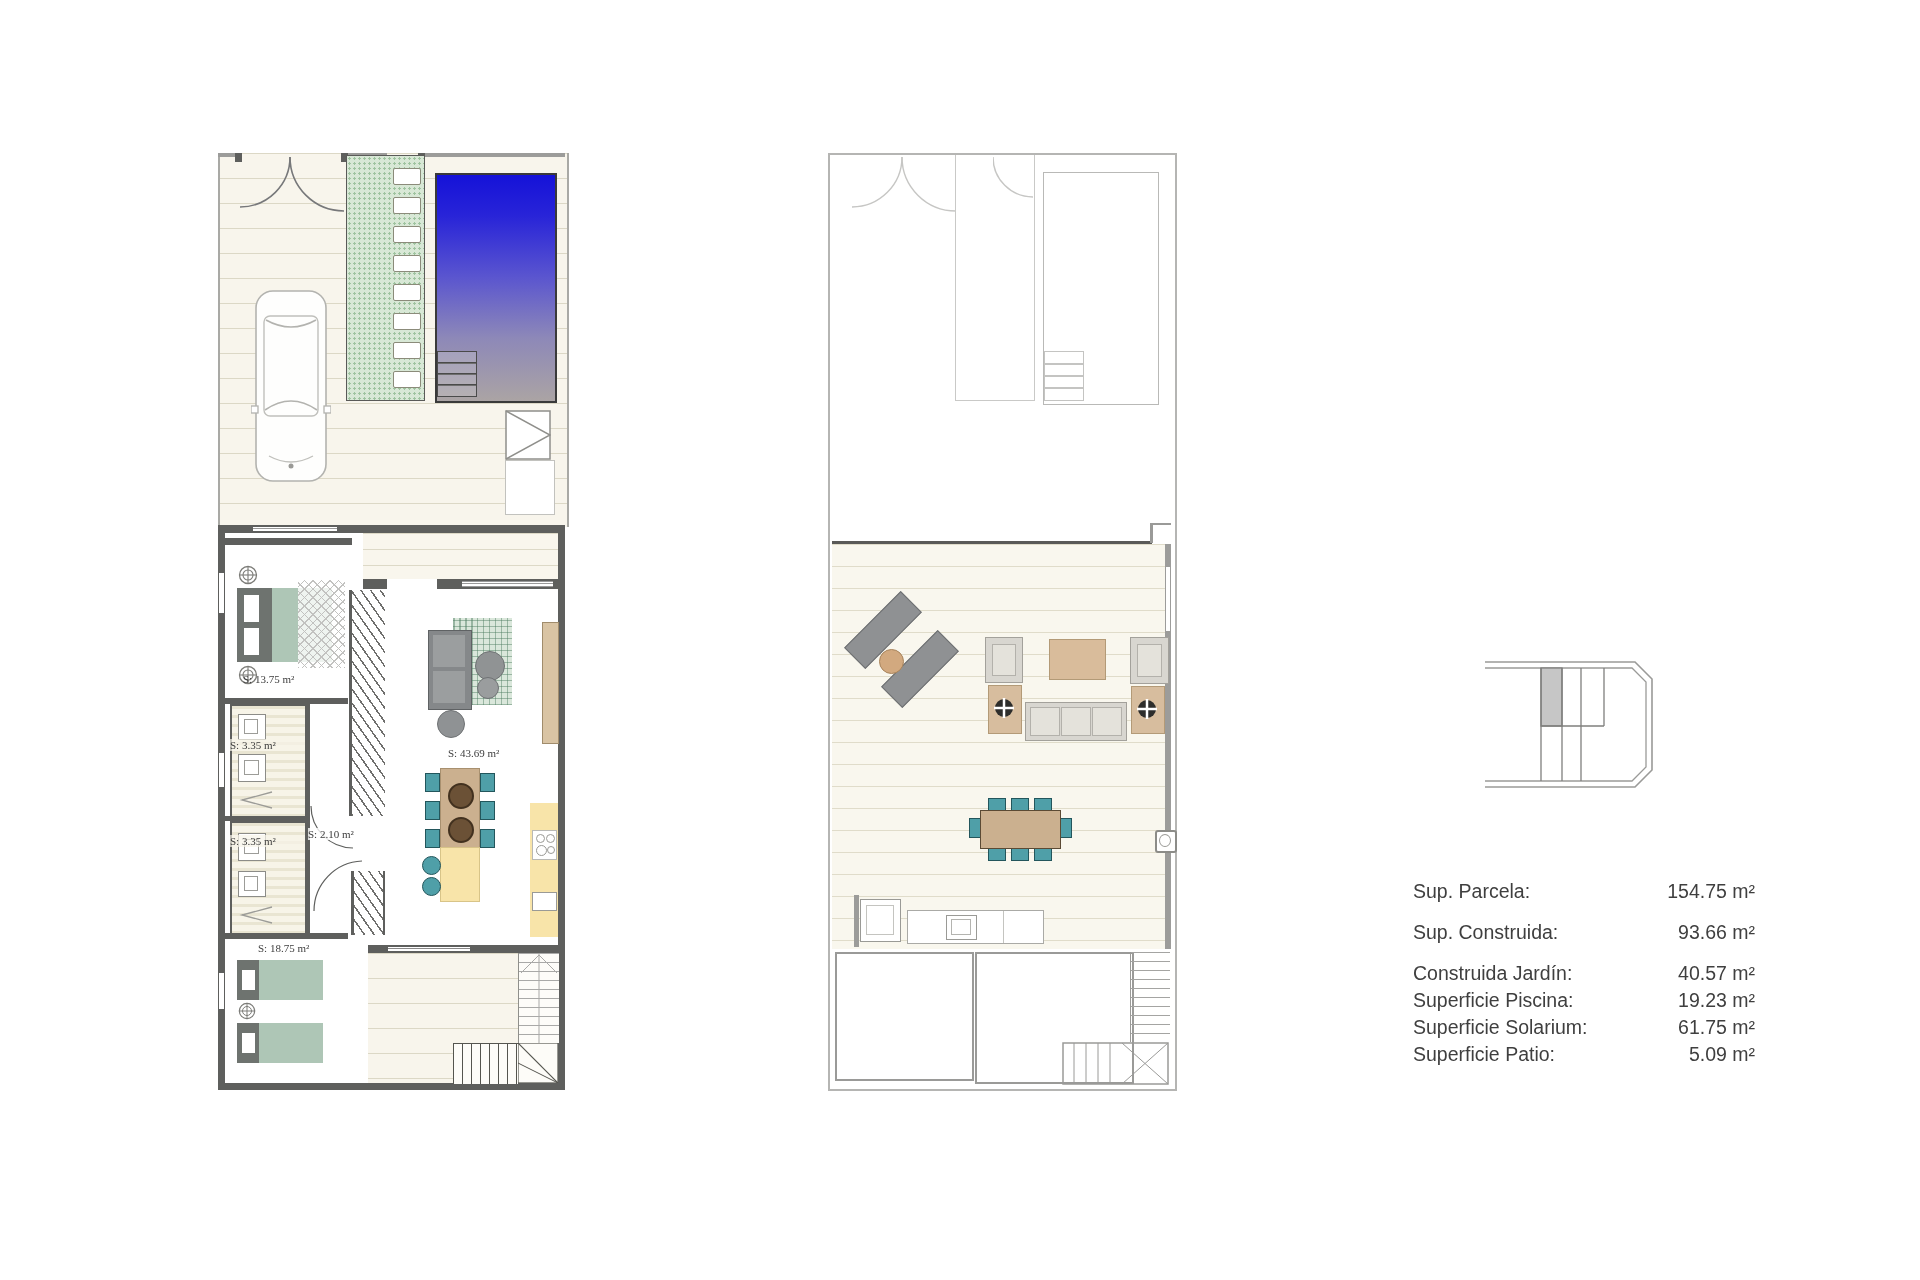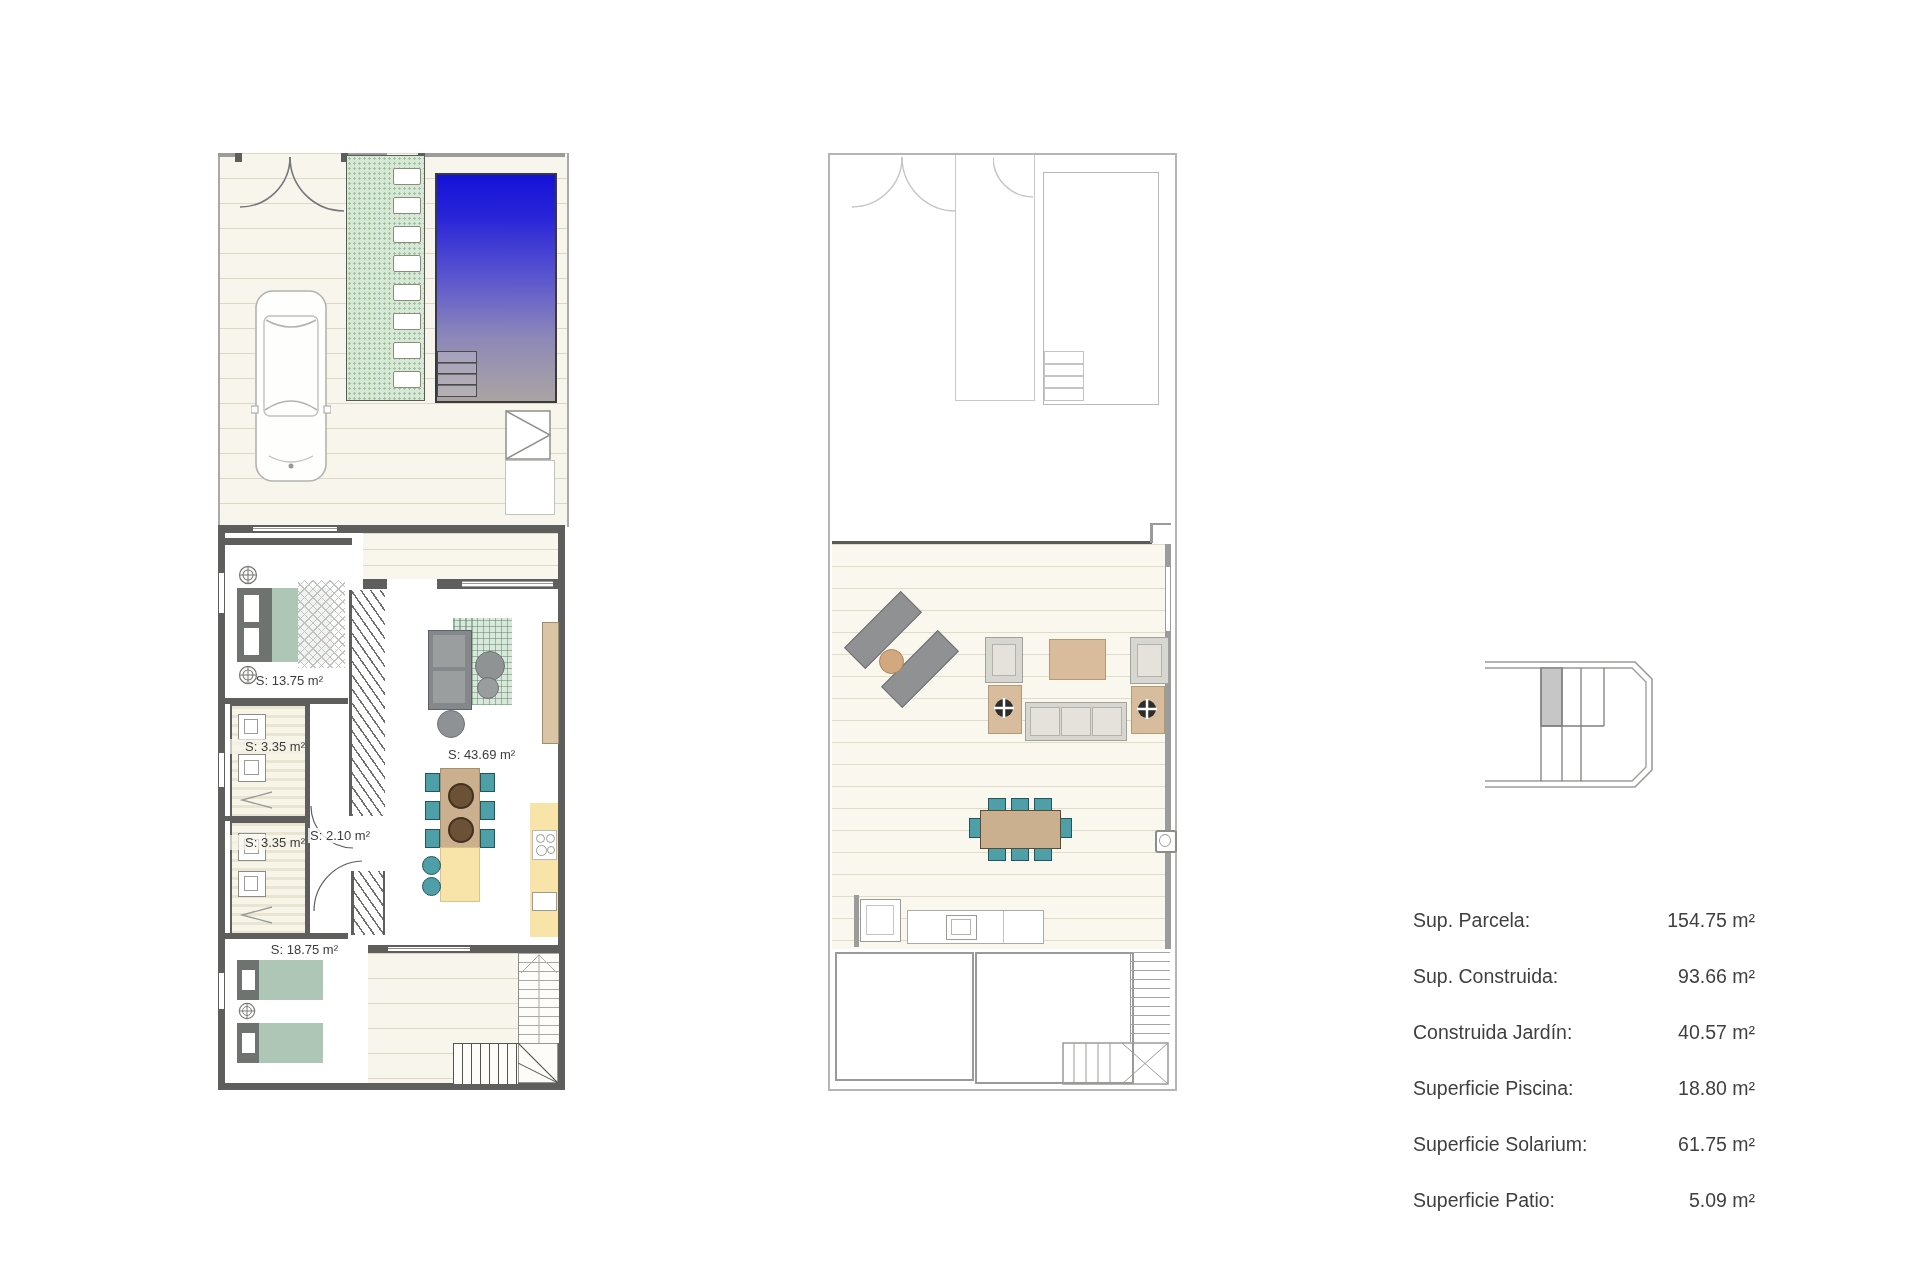--- a/index.html
+++ b/index.html
@@ -22,24 +22,24 @@
   .dots{background-color:#d8e8d6;border:1px solid #5a5a58;
         background-image:radial-gradient(#9ec39f 1px,transparent 1.3px);background-size:5px 5px;}
   .rug{background-color:#dae7db;
         background-image:repeating-linear-gradient(0deg,rgba(74,122,94,.45) 0,rgba(74,122,94,.45) 1.5px,transparent 1.5px,transparent 6px),
                          repeating-linear-gradient(90deg,rgba(74,122,94,.45) 0,rgba(74,122,94,.45) 1.5px,transparent 1.5px,transparent 6px);}
   .crosshatch{background-color:rgba(255,255,255,.8);
         background-image:repeating-linear-gradient(45deg,#c2c2c0 0,#c2c2c0 1px,transparent 1px,transparent 6px),
                          repeating-linear-gradient(-45deg,#c2c2c0 0,#c2c2c0 1px,transparent 1px,transparent 6px);}
   .wall{background:#5e5f5d;}
   .gwall{background:#9c9c9a;}
-  .room-label{font-size:13px;color:#3c3c3c;white-space:nowrap;text-align:right;}
+  .room-label{font-size:11px;color:#3c3c3c;white-space:nowrap;text-align:left;font-family:Liberation Serif, serif;}
   
   .legend{width:342px;color:#3f3f3f;font-size:19.5px;}
-  .legend-row{display:flex;justify-content:space-between;line-height:27px;margin-top:29px;}
+  .legend-row{display:flex;justify-content:space-between;line-height:27px;}
   .gap{margin-bottom:14px;}
   
   .tan{background:#d9bc9b;border:1px solid #b39a77;}
   .teal{background:#4f9fa8;border:1px solid #23565c;}
   .gray-box{background:#d8d6d0;border:1.5px solid #a3a19b;}
 </style>
 </head>
 <body>
 
 <div class="canvas">
@@ -376,21 +376,21 @@
     <div class="legend-row gap">
       <span>Sup. Construida:</span>
       <span>93.66 m²</span>
     </div>
     <div class="legend-row">
       <span>Construida Jardín:</span>
       <span>40.57 m²</span>
     </div>
     <div class="legend-row">
       <span>Superficie Piscina:</span>
-      <span>18.80 m²</span>
+      <span>19.23 m²</span>
     </div>
     <div class="legend-row">
       <span>Superficie Solarium:</span>
       <span>61.75 m²</span>
     </div>
     <div class="legend-row">
       <span>Superficie Patio:</span>
       <span>5.09 m²</span>
     </div>
   </div>

